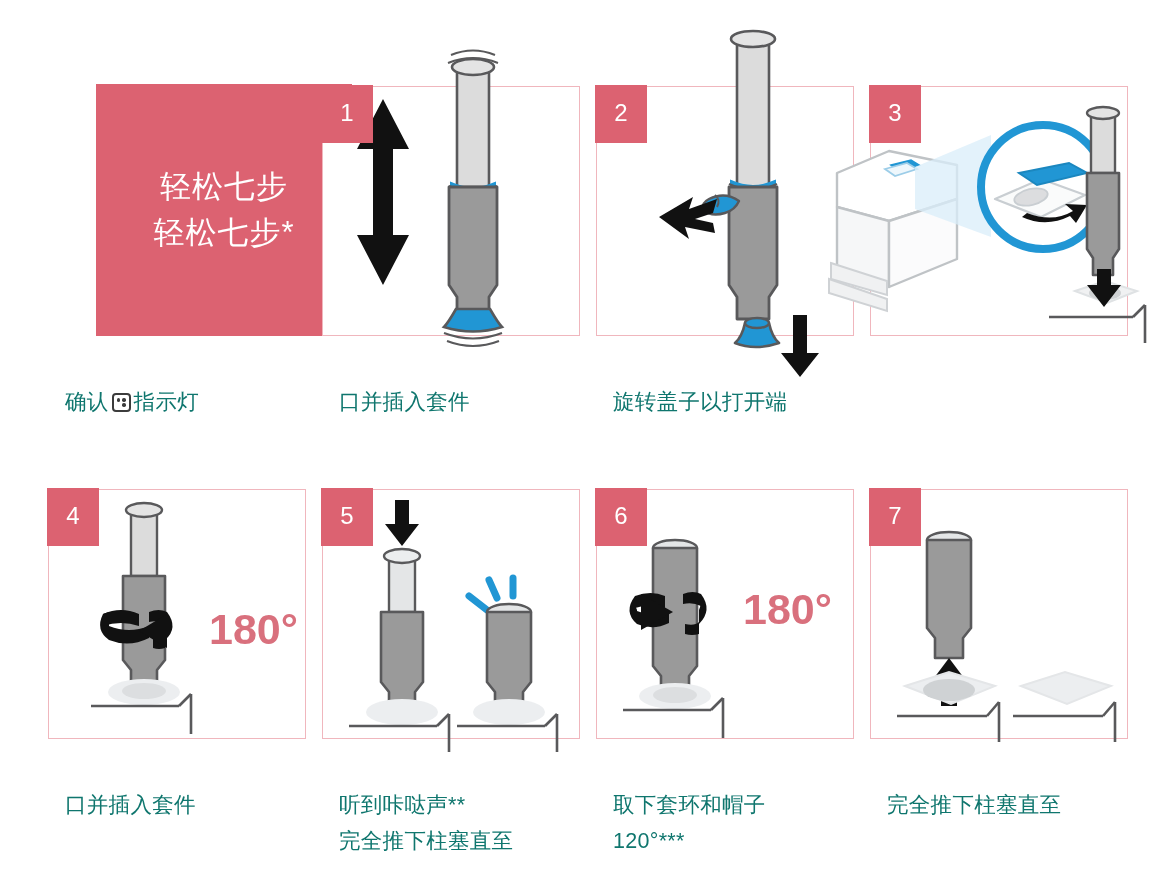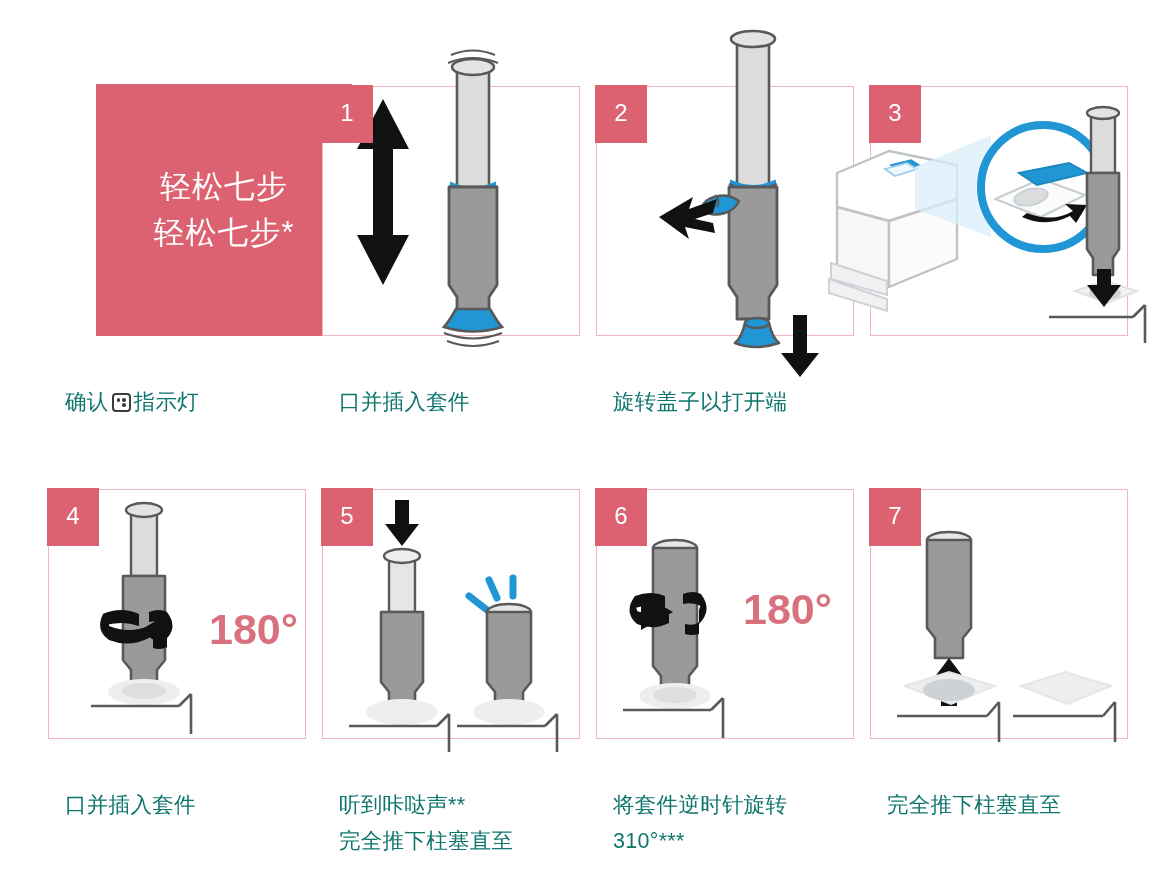--- a/index.html
+++ b/index.html
@@ -363,22 +363,22 @@
 
             <g stroke="#59595b" stroke-width="2.6" fill="none">
               <path d="M26,220 L114,220"></path>
               <path d="M114,220 L126,208"></path>
               <path d="M126,208 L126,248"></path>
             </g>
           </svg>
         </div>
       </div>
       <div class="caption cap-r2">
-        <span class="ln">将套件逆时针旋转</span>
-        <span class="ln">310°***</span>
+        <span class="ln">取下套环和帽子</span>
+        <span class="ln">120°***</span>
       </div>
     </div>
 
     <div class="cell c3">
       <div class="panel panel-r2">
         <div class="badge">
             <span>7</span>
           </div>
         <div class="art">
           <svg width="258" height="250" viewBox="0 0 258 250">

